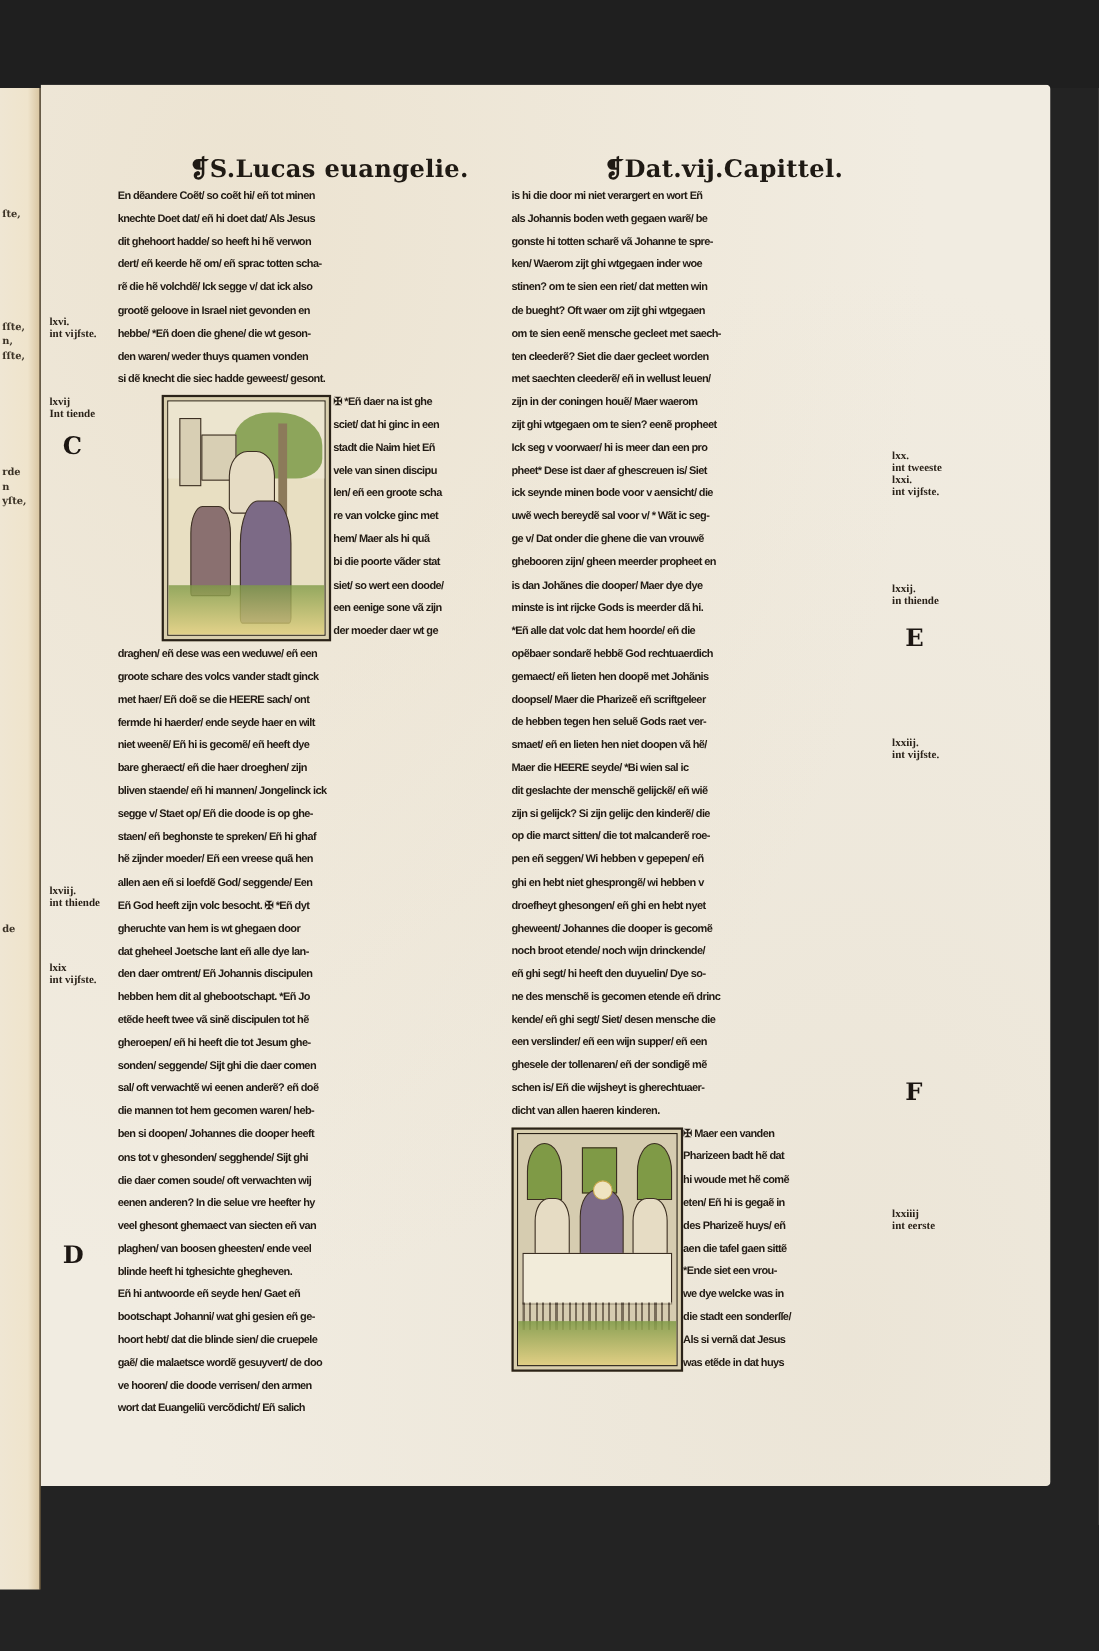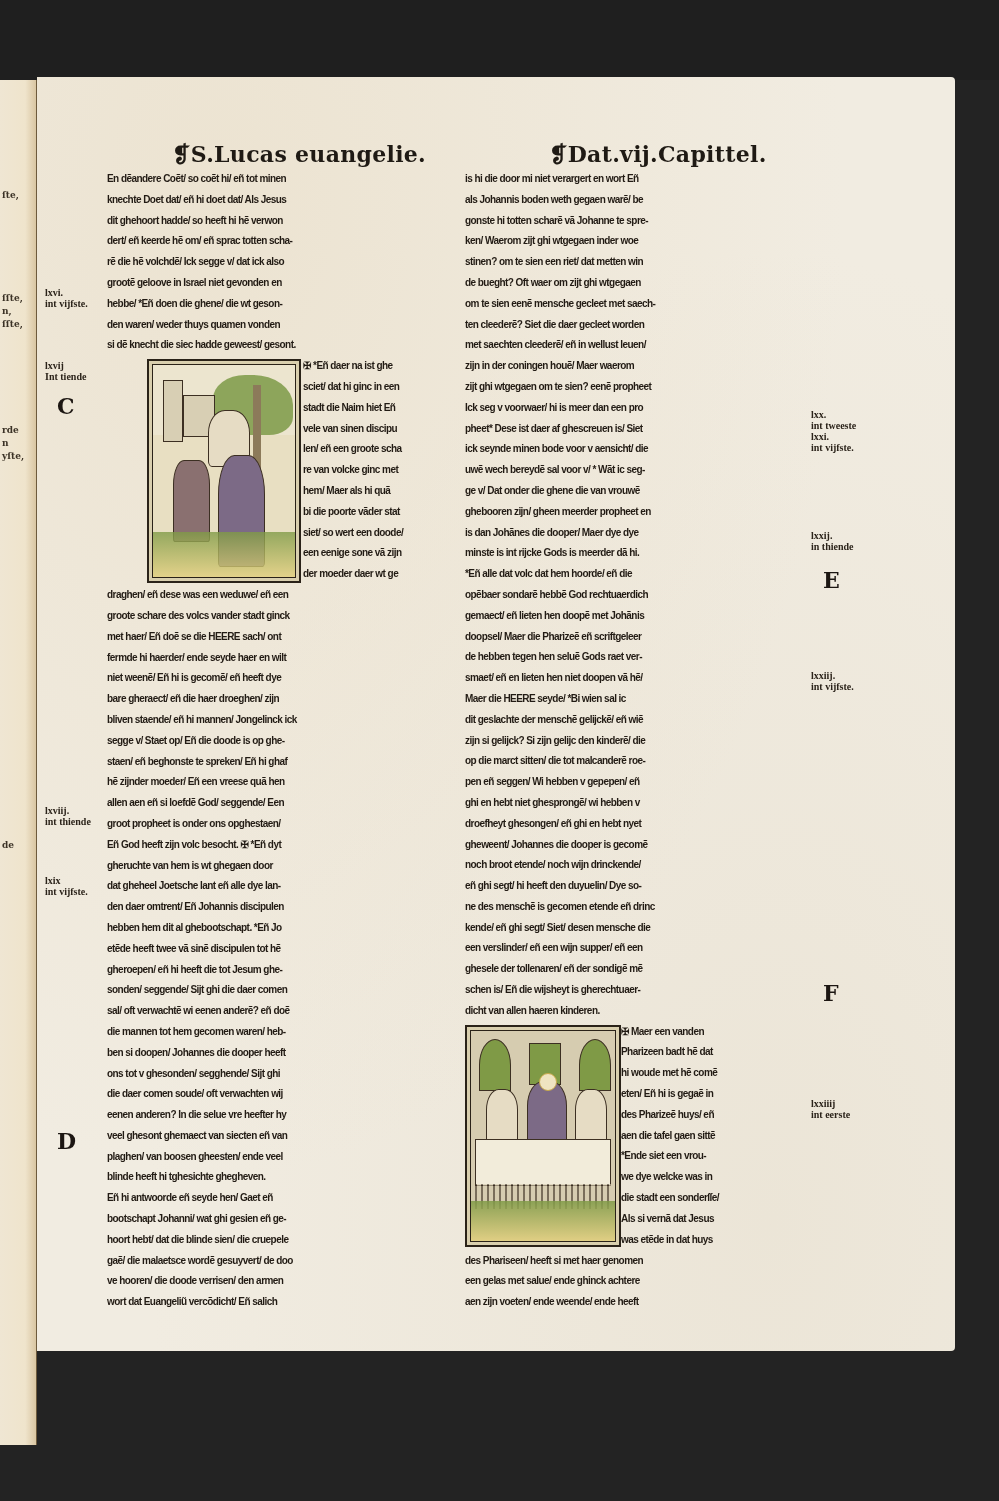--- a/index.html
+++ b/index.html
@@ -84,21 +84,20 @@
         <div class="ln">groote schare des volcs vander stadt ginck</div>
         <div class="ln">met haer/ Eñ doẽ se die HEERE sach/ ont</div>
         <div class="ln">fermde hi haerder/ ende seyde haer en wilt</div>
         <div class="ln">niet weenẽ/ Eñ hi is gecomẽ/ eñ heeft dye</div>
         <div class="ln">bare gheraect/ eñ die haer droeghen/ zijn</div>
         <div class="ln">bliven staende/ eñ hi mannen/ Jongelinck ick</div>
         <div class="ln">segge v/ Staet op/ Eñ die doode is op ghe-</div>
         <div class="ln">staen/ eñ beghonste te spreken/ Eñ hi ghaf</div>
         <div class="ln">hẽ zijnder moeder/ Eñ een vreese quã hen</div>
         <div class="ln">allen aen eñ si loefdẽ God/ seggende/ Een</div>
-        <div class="ln">groot propheet is onder ons opghestaen/</div>
         <div class="ln">Eñ God heeft zijn volc besocht. ✠ *Eñ dyt</div>
         <div class="ln">gheruchte van hem is wt ghegaen door</div>
         <div class="ln">dat gheheel Joetsche lant eñ alle dye lan-</div>
         <div class="ln">den daer omtrent/ Eñ Johannis discipulen</div>
         <div class="ln">hebben hem dit al ghebootschapt. *Eñ Jo</div>
         <div class="ln">etẽde heeft twee vã sinẽ discipulen tot hẽ</div>
         <div class="ln">gheroepen/ eñ hi heeft die tot Jesum ghe-</div>
         <div class="ln">sonden/ seggende/ Sijt ghi die daer comen</div>
         <div class="ln">sal/ oft verwachtẽ wi eenen anderẽ? eñ doẽ</div>
         <div class="ln">die mannen tot hem gecomen waren/ heb-</div>
@@ -184,25 +183,20 @@
           <div class="ln">eten/ Eñ hi is gegaẽ in</div>
           <div class="ln">des Pharizeẽ huys/ eñ</div>
           <div class="ln">aen die tafel gaen sittẽ</div>
           <div class="ln">*Ende siet een vrou-</div>
           <div class="ln">we dye welcke was in</div>
           <div class="ln">die stadt een sonderſſe/</div>
           <div class="ln">Als si vernã dat Jesus</div>
           <div class="ln">was etẽde in dat huys</div>
         </div>
     </div>
-    <div id="rc-bottom">
-        <div class="ln">des Phariseen/ heeft si met haer genomen</div>
-        <div class="ln">een gelas met salue/ ende ghinck achtere</div>
-        <div class="ln">aen zijn voeten/ ende weende/ ende heeft</div>
-      </div>
   </div>
 
   <div id="lmargins">
       <div class="margin-note" style="left: 8px; top: 210px;">lxvi.
 int vijfste.</div>
       <div class="margin-note" style="left: 8px; top: 283px;">lxvij
 Int tiende</div>
       <div class="letter" style="left: 20px; top: 316px;">C</div>
       <div class="margin-note" style="left: 8px; top: 728px;">lxviij.
 int thiende</div>

